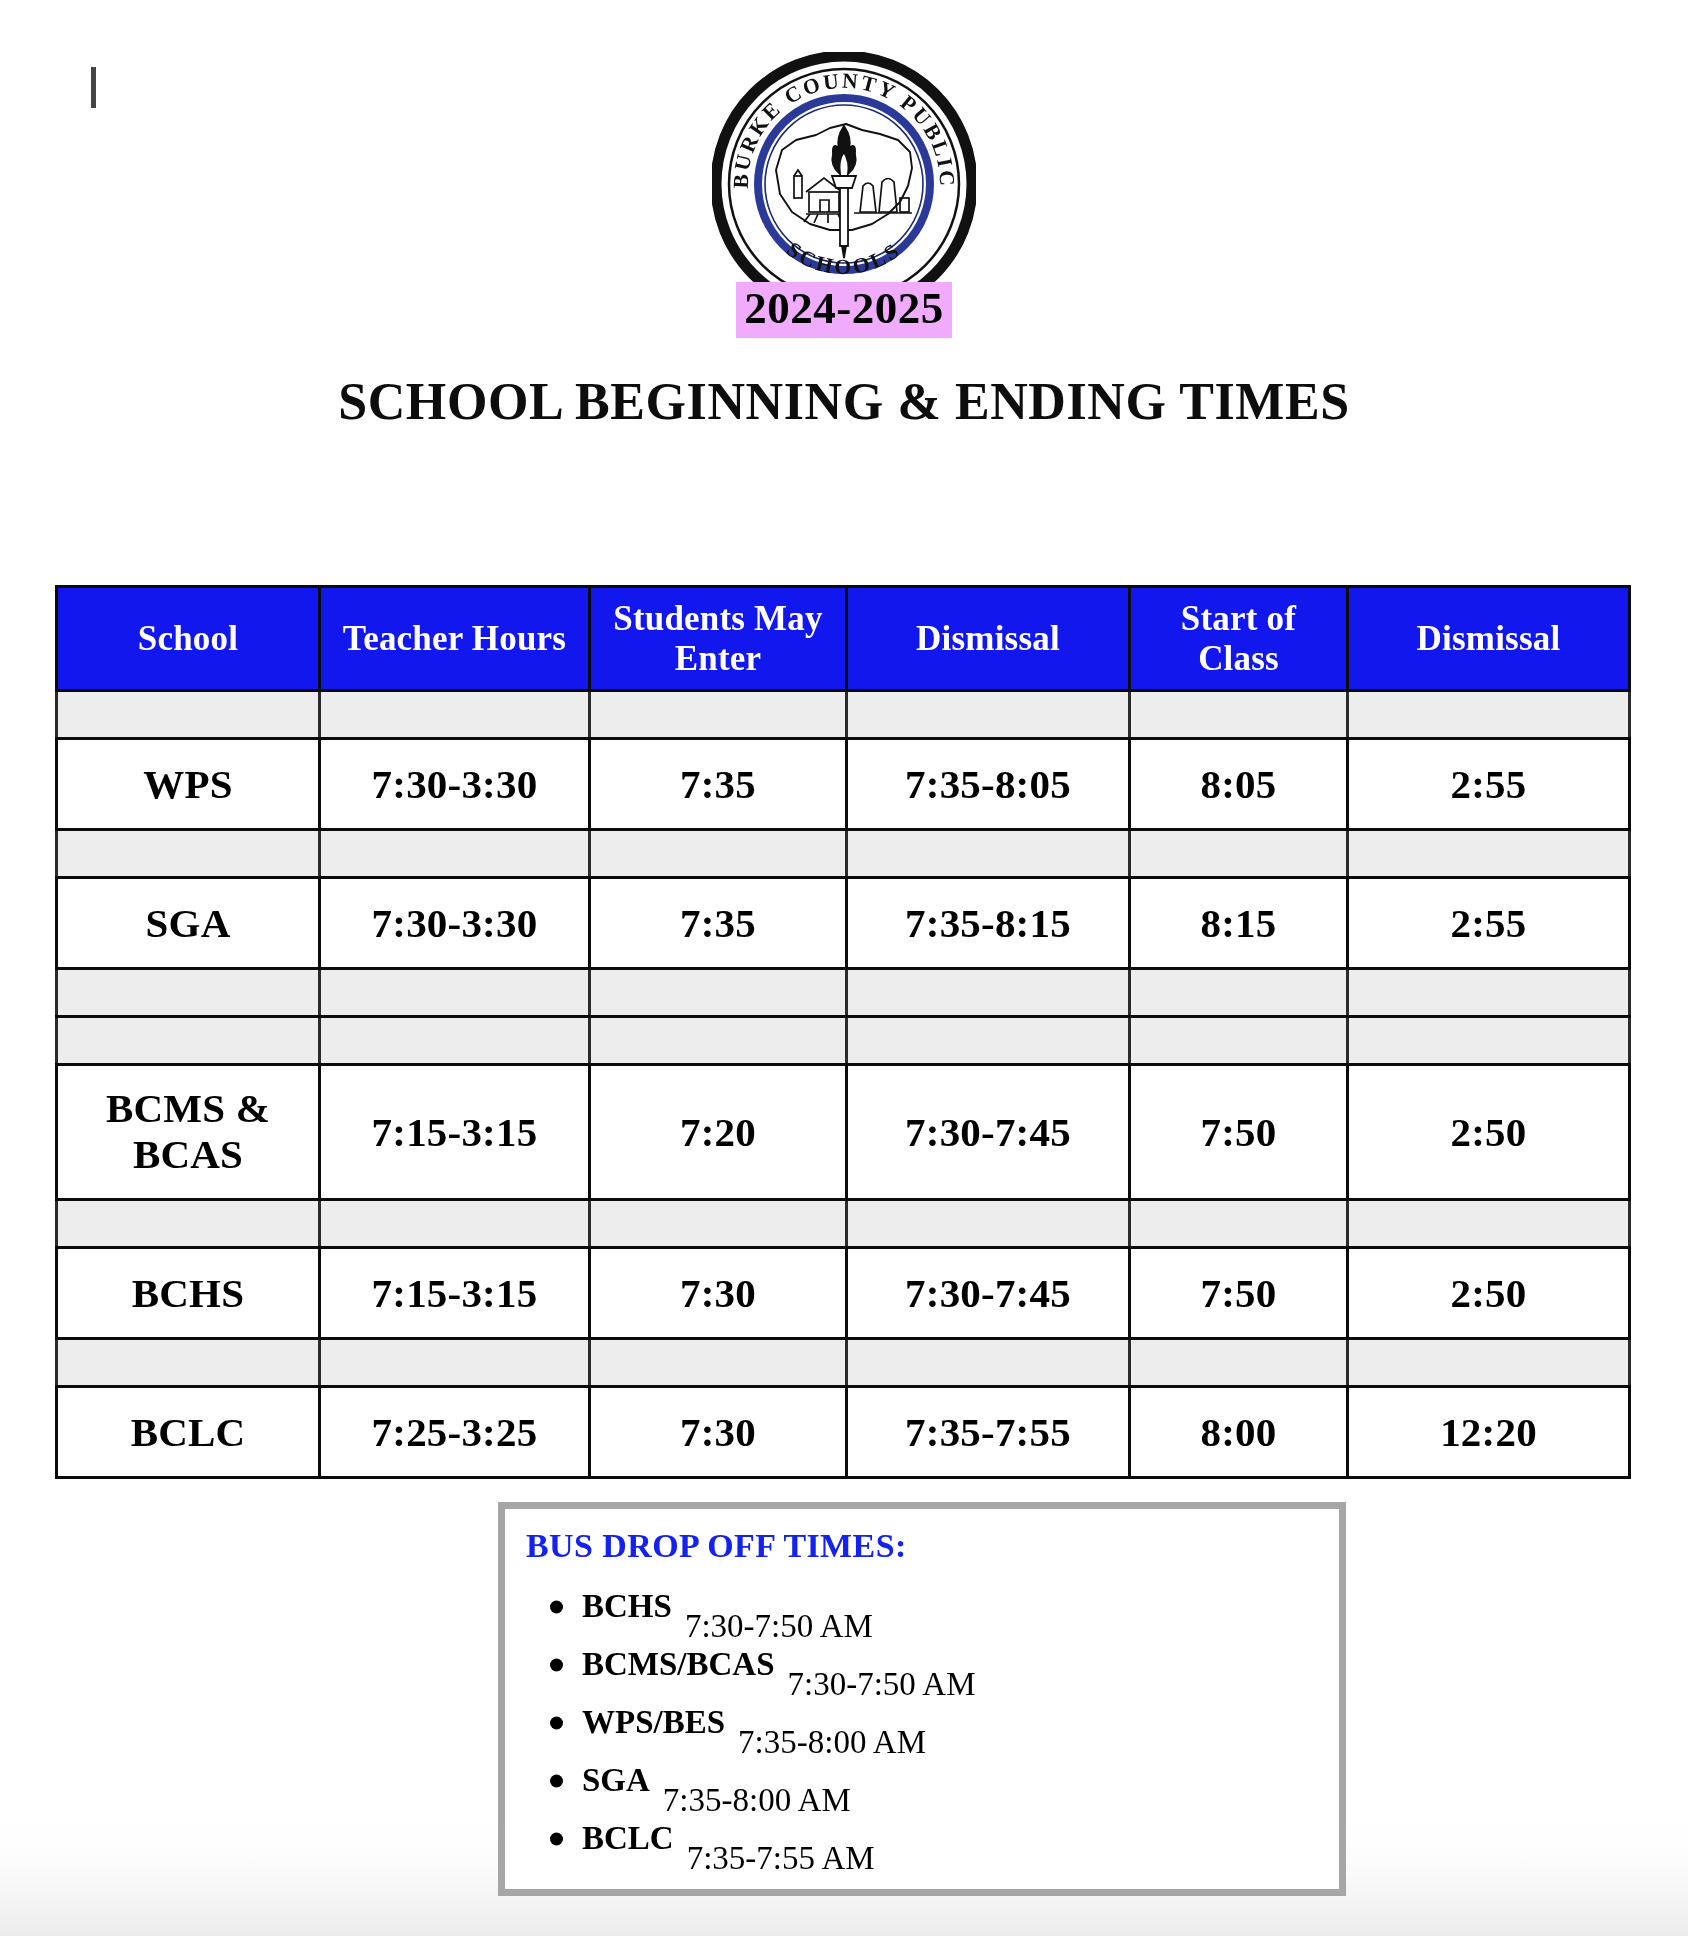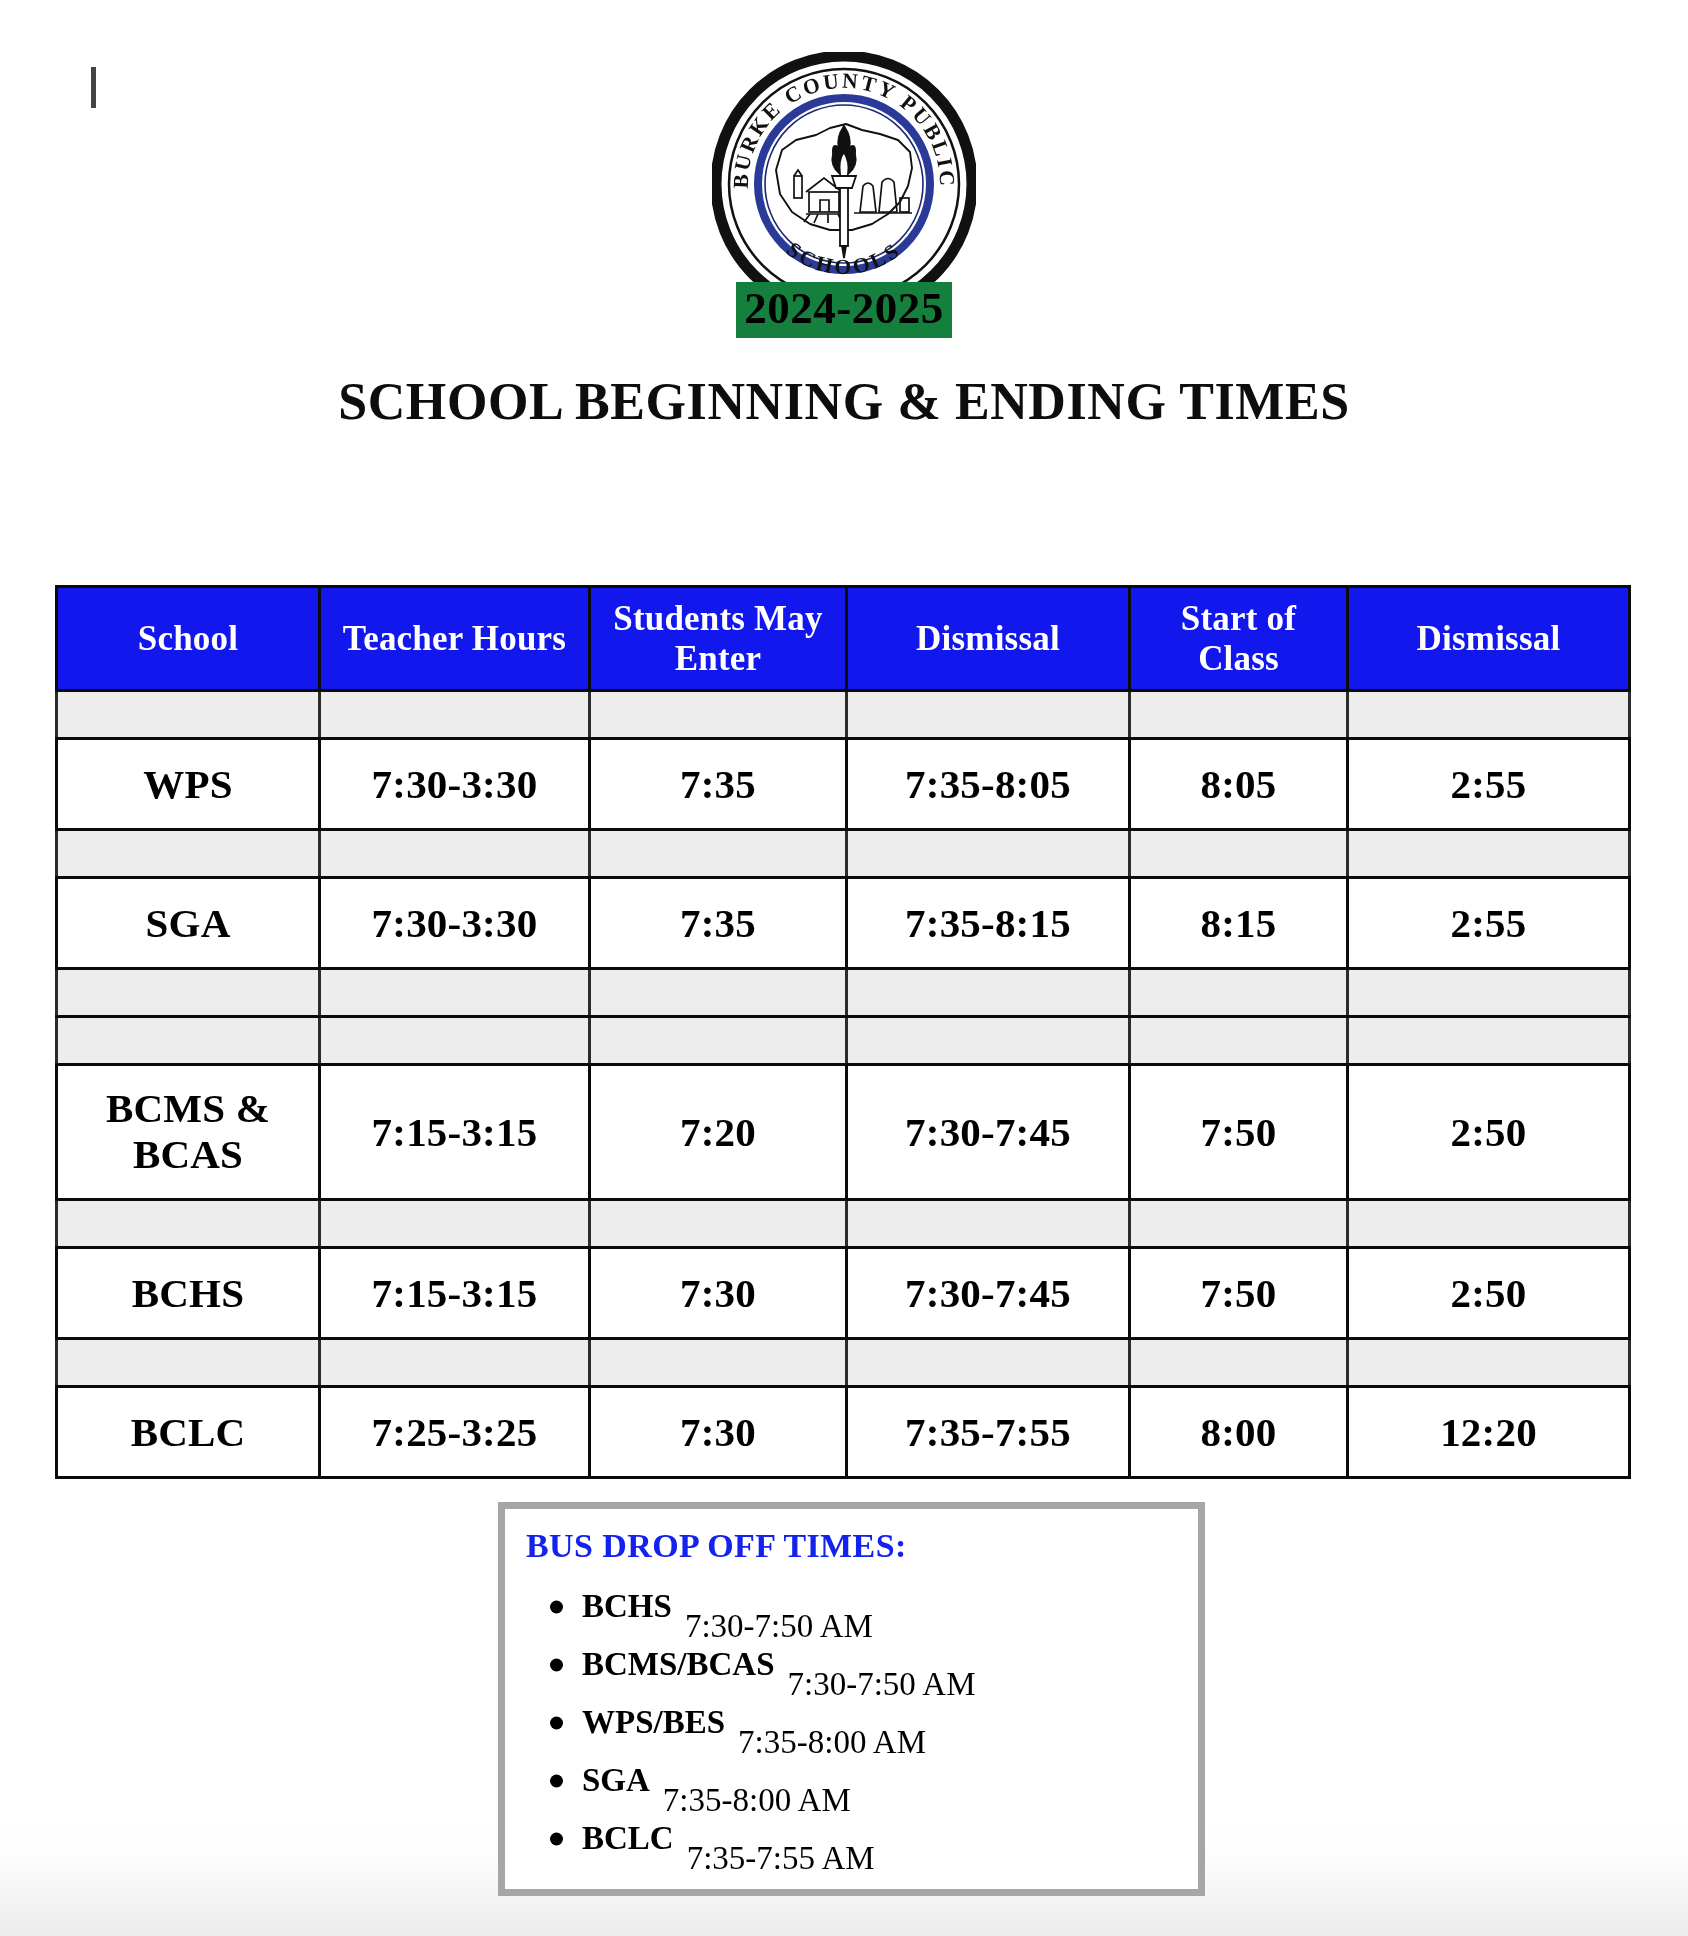--- a/index.html
+++ b/index.html
@@ -63,21 +63,21 @@
 
   .seal-svg { display: block; width: 264px; height: 264px; }
 
   .school-year {
     margin-top: 18px;
     display: inline-block;
     font-size: 45px;
     font-weight: bold;
     letter-spacing: 0.5px;
     color: #000000;
-    background: #15803d;
+    background: #f0abfc;
     padding: 2px 8px 5px 8px;
     line-height: 1.08;
   }
 
   .doc-title {
     margin-top: 37px;
     font-size: 52px;
     font-weight: bold;
     letter-spacing: 0.6px;
     color: #0d0d0d;
@@ -145,21 +145,21 @@
 
   tr.data-row.tall td { height: 122px; }
 
   td.school-name .ln { display: block; line-height: 1.12; }
 
   
   .bus-box {
     position: absolute;
     left: 498px;
     top: 1502px;
-    width: 707px;
+    width: 848px;
     height: 394px;
     border: 7px solid #a6a6a6;
     background: #ffffff;
     padding: 17px 0 0 0;
   }
 
   .bus-title {
     font-size: 34px;
     font-weight: bold;
     color: #1422ee;

